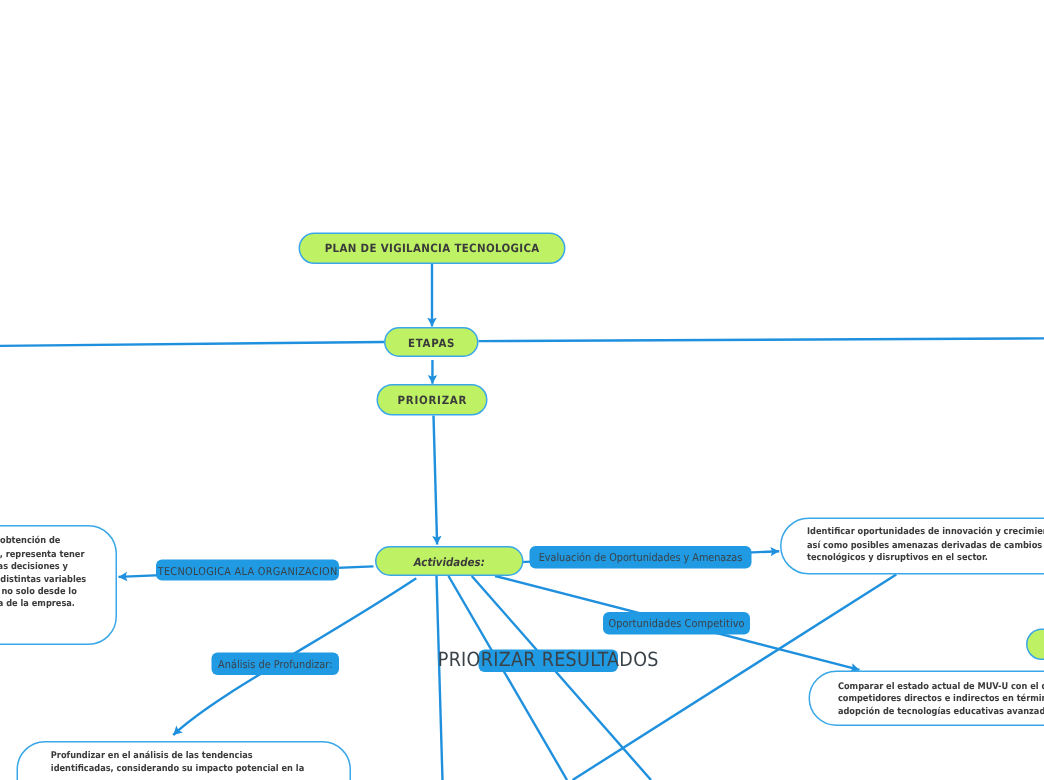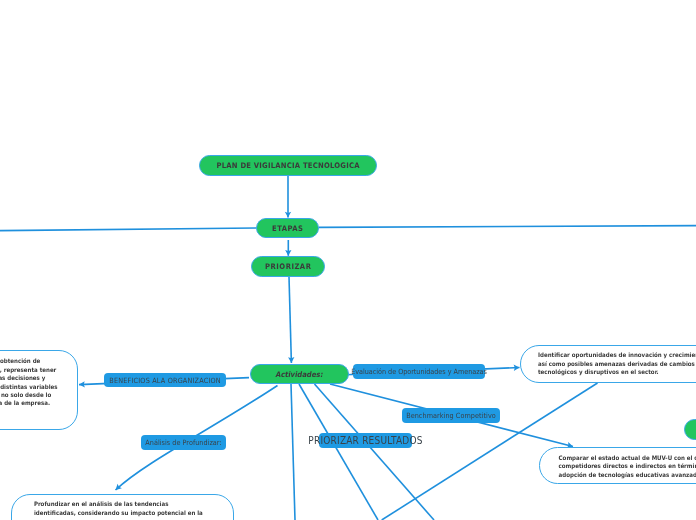--- a/index.html
+++ b/index.html
@@ -1,21 +1,21 @@
 <!DOCTYPE html>
 <html><head>
 <meta charset="utf-8">
 <title>PLAN DE VIGILANCIA TECNOLOGICA</title>
 <style>
   html,body{margin:0;padding:0;background:#ffffff;}
   body{width:696px;height:520px;overflow:hidden;position:relative;
        font-family:"DejaVu Sans", sans-serif; font-stretch:condensed;}
   #canvas{position:absolute;left:0;top:0;width:696px;height:520px;overflow:visible;}
   .node{position:absolute;box-sizing:border-box;}
-  .pill{border:1.3px solid #3aa7e8;background:#22c55e;border-radius:999px;color:#3b3b3b;
+  .pill{border:1.3px solid #3aa7e8;background:#bef264;border-radius:999px;color:#3b3b3b;
         font-weight:bold;text-align:center;display:flex;align-items:center;justify-content:center;
         font-size:7.6px;white-space:nowrap;}
   .chip{background:#1f9ae3;border-radius:4px;color:#394249;text-align:center;
         display:flex;align-items:center;justify-content:center;white-space:nowrap;
         font-size:7.2px;}
   .chip > span{display:inline-block;}
   .para{border:1.3px solid #3aa7e8;background:#fff;border-radius:19px;color:#3b3b3b;}
   .para .ln{position:absolute;white-space:nowrap;font-weight:bold;font-size:6.1px;line-height:8.4px;}
 </style>
 </head>
@@ -54,27 +54,27 @@
 </div>
 <div class="node pill" id="n-analizar">
   <span>PRIORIZAR</span>
 </div>
 <div class="node pill" id="n-act">
   <span>Actividades:</span>
 </div>
 <div class="node pill" id="n-edge-right"></div>
 
 <div class="node chip" id="c-ben">
-  <span>BENEFICIOS ALA ORGANIZACION</span>
+  <span>TECNOLOGICA ALA ORGANIZACION</span>
 </div>
 <div class="node chip" id="c-eva">
   <span>Evaluación de Oportunidades y Amenazas</span>
 </div>
 <div class="node chip" id="c-bm">
-  <span>Benchmarking Competitivo</span>
+  <span>Oportunidades Competitivo</span>
 </div>
 <div class="node chip" id="c-pri">
   <span>PRIORIZAR RESULTADOS</span>
 </div>
 <div class="node chip" id="c-ten">
   <span>Análisis de Profundizar:</span>
 </div>
 
 <div class="node para" id="p-ben">
     <span class="ln">La vigilancia tecnológica favorece a la obtención de</span>
@@ -104,24 +104,24 @@
  #n-root > span{margin-right:-0.234px;}
  #n-etapas{left:256px;top:218px;width:63px;height:20px;letter-spacing:0.491px;align-items:center;}
  #n-etapas > span{margin-right:-0.491px;}
  #n-analizar{left:251px;top:256px;width:74px;height:21px;letter-spacing:0.491px;}
  #n-analizar > span{margin-right:-0.491px;}
  #n-act{left:250px;top:364px;width:99px;height:20px;font-style:italic;}
  #n-edge-right{left:684px;top:418.5px;width:60px;height:21px;}
 
  #c-ben{left:104px;top:373px;width:122px;height:14px;font-size:7.2px;letter-spacing:0.199px;}
  #c-ben > span{margin-right:-0.199px;}
- #c-eva{left:353px;top:364px;width:132px;height:15px;font-size:7.2px;letter-spacing:-0.025px;}
+ #c-eva{left:353px;top:364px;width:148px;height:15px;font-size:7.2px;letter-spacing:-0.025px;}
  #c-eva > span{margin-right:0.025px;}
  #c-bm{left:402px;top:408px;width:98px;height:14.5px;font-size:7.2px;letter-spacing:0.061px;}
- #c-pri{left:319px;top:433px;width:93px;height:14.5px;font-size:10px;letter-spacing:0.205px;}
+ #c-pri{left:319px;top:433px;width:93px;height:14.5px;font-size:13px;letter-spacing:0.205px;}
  #c-ten{left:141px;top:435px;width:85px;height:15px;font-size:7.2px;letter-spacing:0.034px;}
 
  
  #p-ben{left:-140px;top:350px;width:218px;height:79.5px;}
  #p-eva{left:520px;top:345px;width:216px;height:37.5px;}
  #p-bm{left:539px;top:446.5px;width:216px;height:37.5px;}
  #p-ten{left:11px;top:493.5px;width:223px;height:62px;}
 
  
  #p-ben .ln{right:0;}

